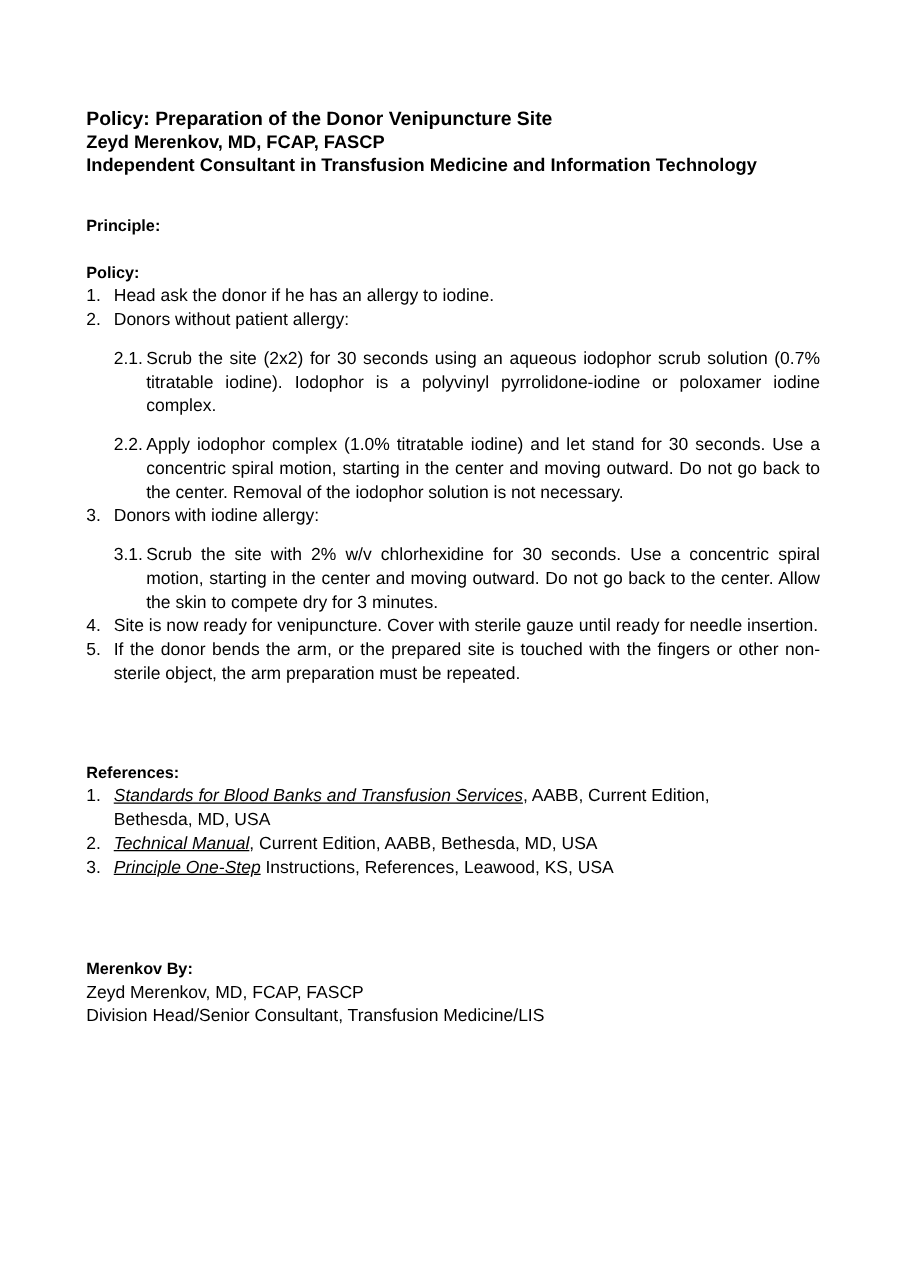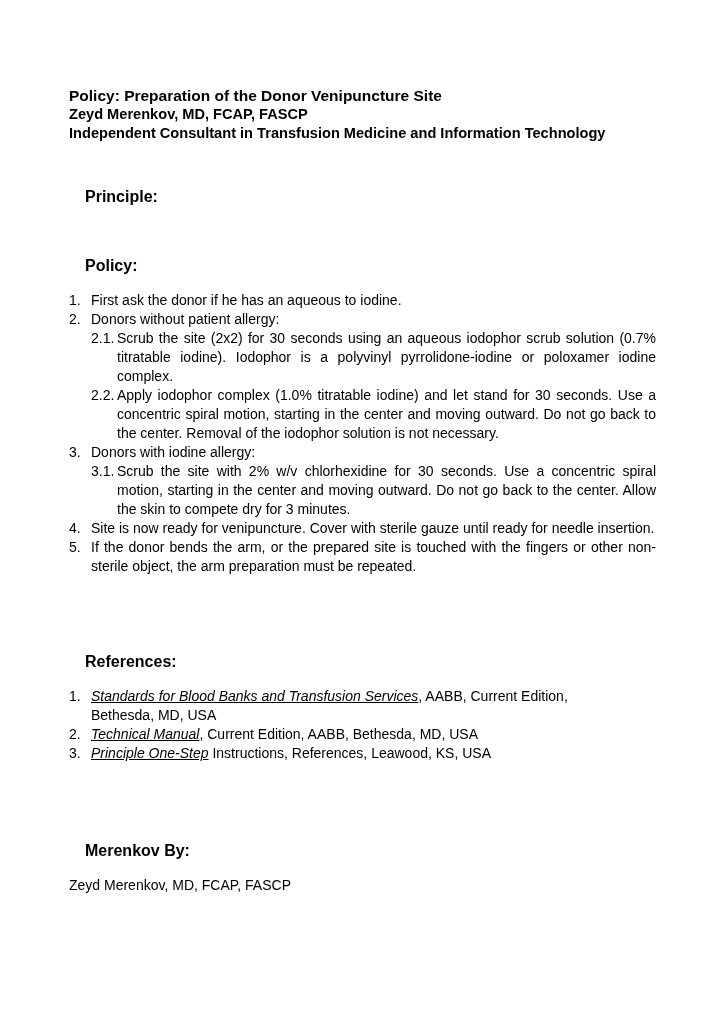--- a/index.html
+++ b/index.html
@@ -28,23 +28,23 @@
       margin: 0;
     }
     .subtitle {
       font-weight: bold;
       font-size: 14.6px;
       line-height: 19px;
       margin: 0;
     }
     .section-heading {
       font-weight: bold;
-      font-size: 16px;
+      font-size: 13px;
       line-height: 19px;
-      margin: 16px;
+      margin: 0;
     }
     .para {
       font-size: 14px;
       line-height: 19px;
       margin: 0;
       text-align: justify;
     }
     .list {
       list-style: none;
       margin: 0;
@@ -62,20 +62,21 @@
       position: absolute;
       left: 0;
       top: 0;
     }
     .sub {
       position: relative;
       padding-left: 48px;
       font-size: 14px;
       line-height: 19px;
       text-align: justify;
+      margin-top: 12px;
     }
     .sub .num {
       position: absolute;
       left: 22px;
       top: 0;
     }
     .gap-principle { height: 28px; }
     .gap-policy { height: 18px; }
     .gap-refs { height: 60px; }
     .gap-prepared { height: 62px; }
@@ -100,21 +101,21 @@
   </div>
 
   <div class="gap-policy"></div>
 
   <div>
     <p class="section-heading">Policy:</p>
     <div class="list">
 
       <div class="li">
         <span class="num">1.</span>
-        <span>First ask the donor if he has an aqueous to iodine.</span>
+        <span>Head ask the donor if he has an allergy to iodine.</span>
       </div>
 
       <div class="li">
         <span class="num">2.</span>
         <span>Donors without patient allergy:</span>
       </div>
       <div class="sub">
         <span class="num">2.1.</span>
         <span>Scrub the site (2x2) for 30 seconds using an aqueous iodophor scrub solution (0.7% titratable iodine). Iodophor is a polyvinyl pyrrolidone-iodine or poloxamer iodine complex.</span>
       </div>
@@ -163,15 +164,16 @@
         <em>Principle One-Step</em><span> Instructions, References, Leawood, KS, USA</span>
       </div>
     </div>
   </div>
 
   <div class="gap-prepared"></div>
 
   <div>
     <p class="section-heading">Merenkov By:</p>
     <p class="para">Zeyd Merenkov, MD, FCAP, FASCP</p>
+    <p class="para">Division Head/Senior Consultant, Transfusion Medicine/LIS</p>
   </div>
 
 </div>
 
 </body></html>

